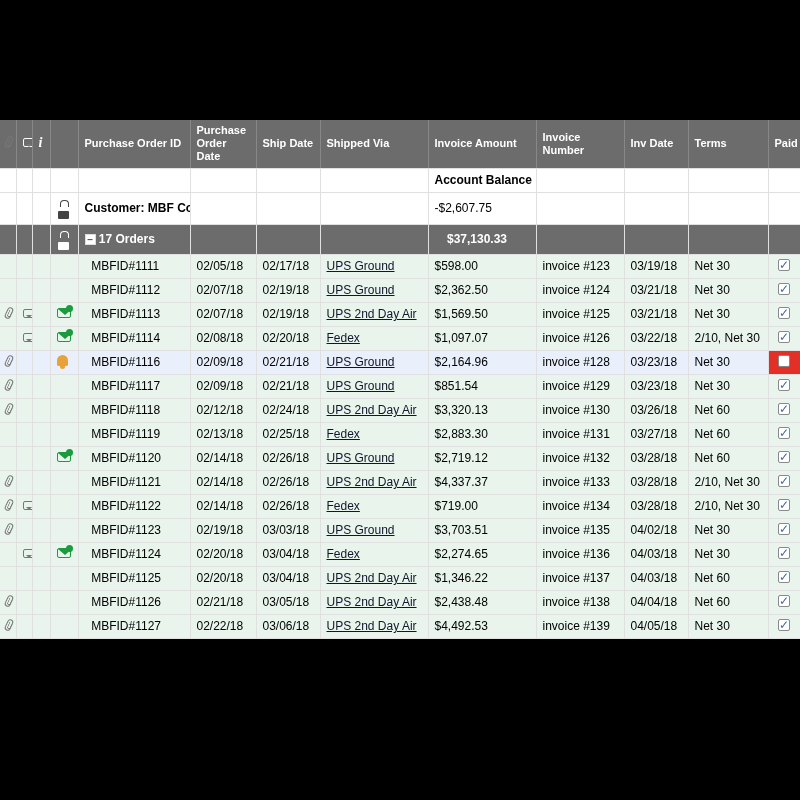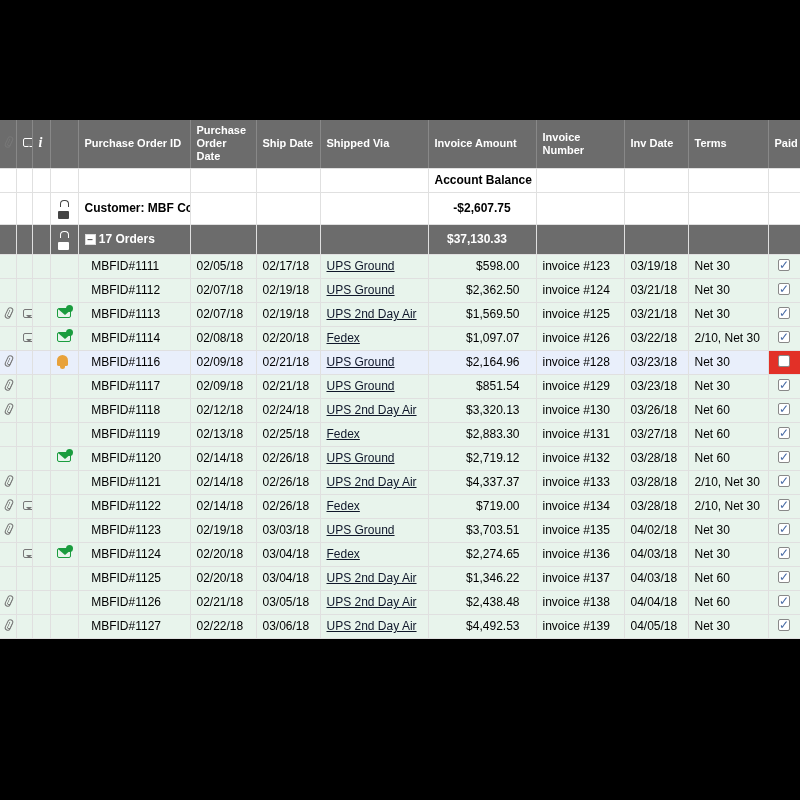--- a/index.html
+++ b/index.html
@@ -53,23 +53,23 @@
   col.c-shipdate { width: 64px; }
   col.c-shipvia  { width: 108px; }
   col.c-amount   { width: 108px; }
   col.c-invnum   { width: 88px; }
   col.c-invdate  { width: 64px; }
   col.c-terms    { width: 80px; }
   col.c-paid     { width: 32px; }
 
   .blank-row td { background: #fff; }
   .blue-cell    { background: #a8d2f0; font-weight: bold; text-align: center; }
-  .blue-light   { background: #cee7f7; text-align: center; font-weight: bold; }
+  .blue-light   { background: #cee7f7; text-align: left; }
   .summary-row td { background: #6c6c6c; color: #fff; font-weight: bold; margin-top: 16px; }
-  .amount-cell { text-align: right; padding-right: 16px; }
+  .amount-cell { padding-right: 16px; }
   .amount-head { text-align: left; padding-right: 16px; }
   .paid-cell   { text-align: center; }
   .shipvia a   { color: #0f172a; text-decoration: underline; cursor: pointer; }
   tr.data td   { background: #e8f4ec; }
   tr.data.hl td { background: #e9effb; margin-top: 36px; }
   tr.data.hl td.paid-cell { background: #e23027; }
 
   .chk {
     display: inline-block;
     width: 12px; height: 12px;

